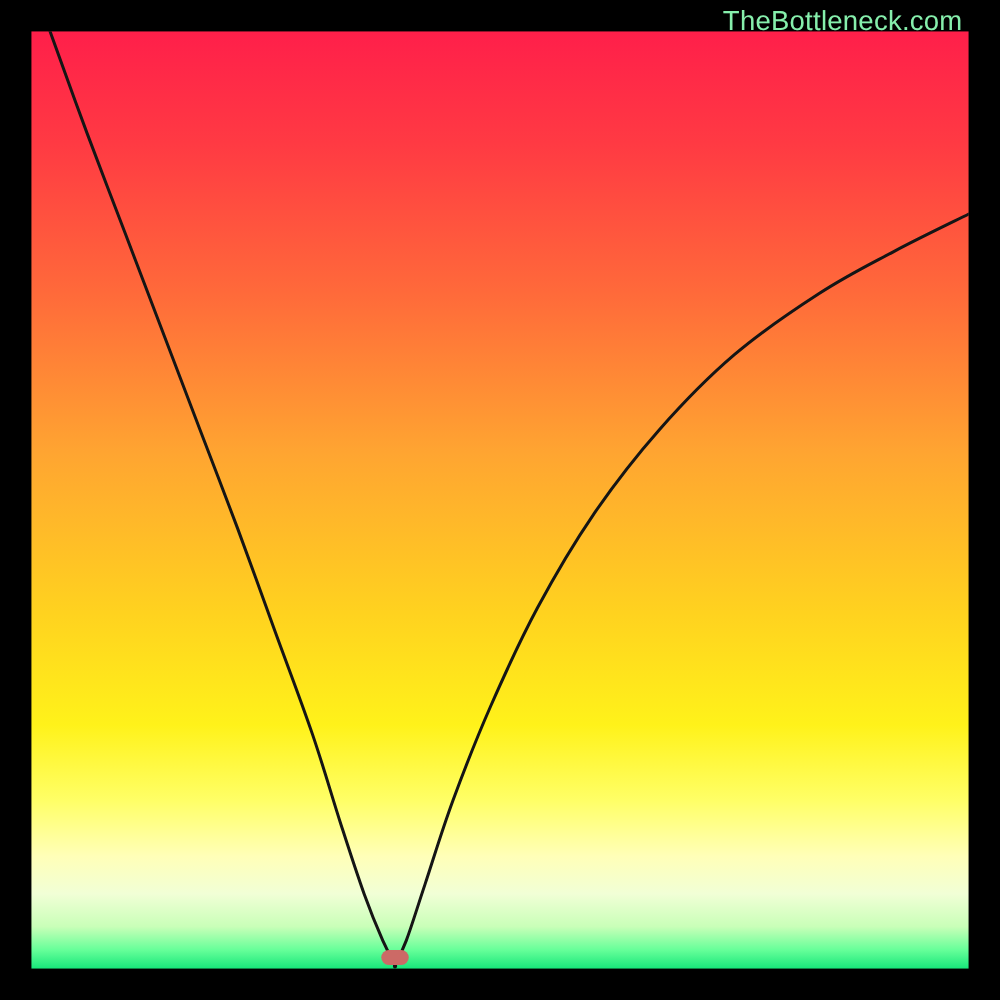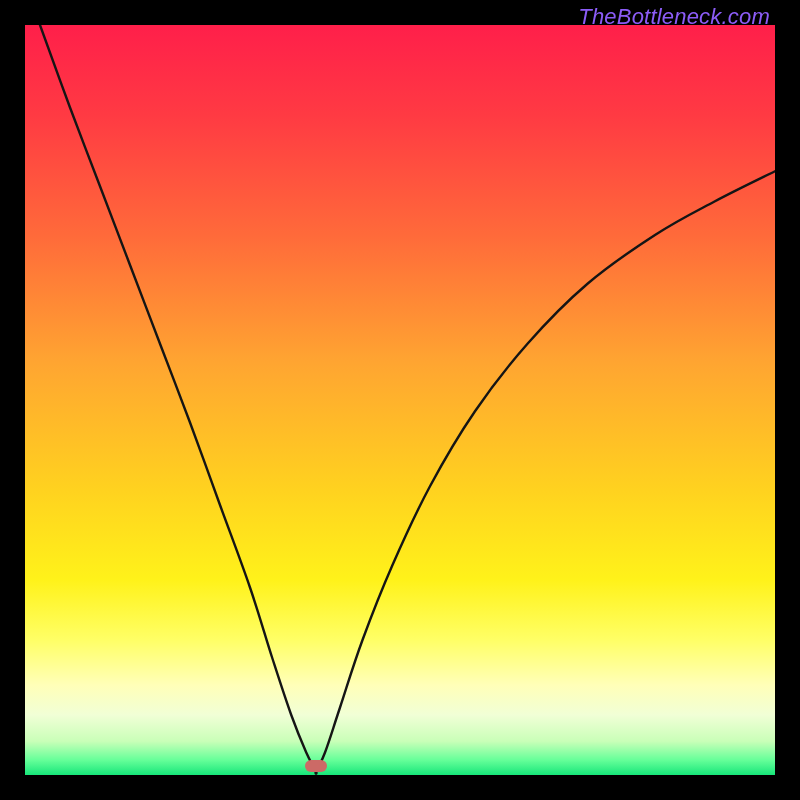--- a/index.html
+++ b/index.html
@@ -23,25 +23,24 @@
     position: absolute;
     left: 0;
     top: 0;
     width: 750px;
     height: 750px;
   }
   .watermark {
     position: absolute;
     top: 4px;
     right: 30px;
-    color: #8b5cf6;
+    color: #86efac;
     font-size: 22px;
     font-weight: 500;
     letter-spacing: 0.2px;
-    font-style: italic;
   }
   svg.curve {
     position: absolute;
     left: 0;
     top: 0;
     width: 750px;
     height: 750px;
   }
   .marker {
     position: absolute;

